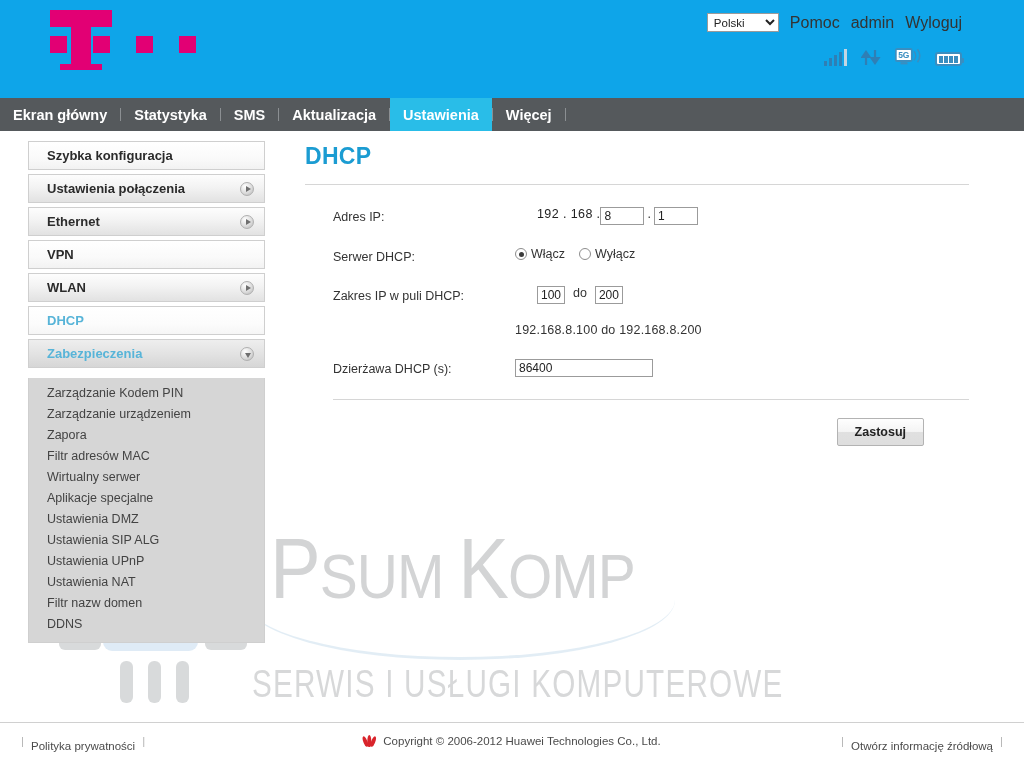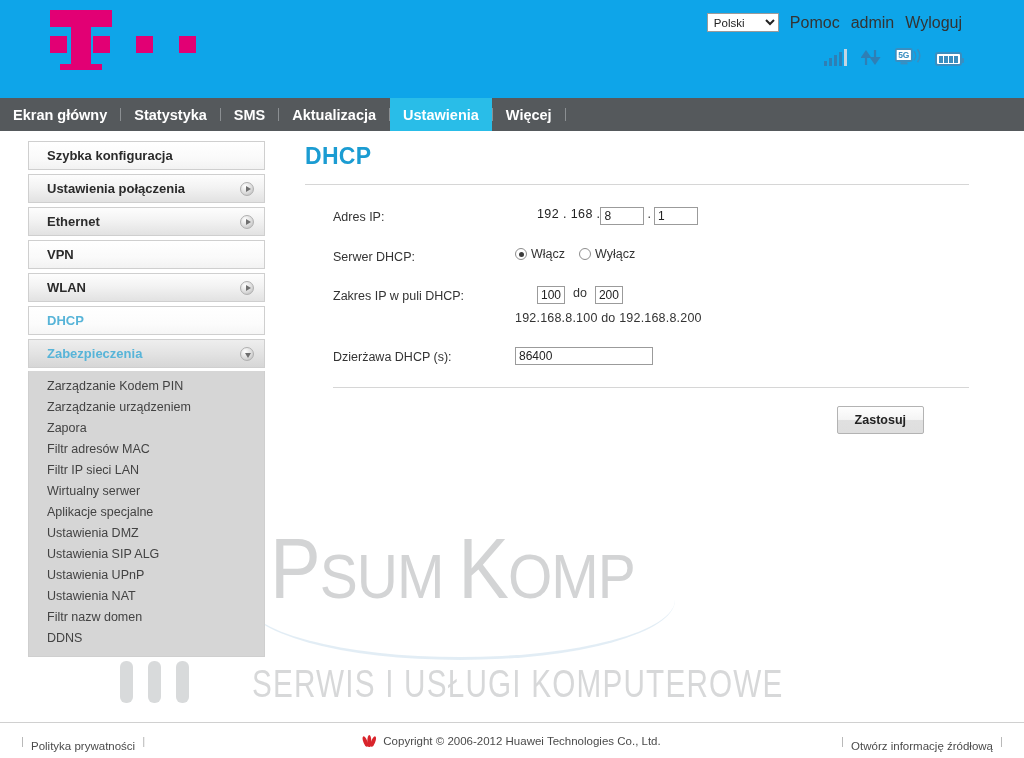--- a/index.html
+++ b/index.html
@@ -182,21 +182,21 @@
     background: linear-gradient(to bottom, #ffffff 0%, #fafafa 60%, #f2f2f2 100%);
   }
   .menu-top.cur {
     color: #57b4d8; font-weight: bold;
     background: linear-gradient(to bottom, #ffffff 0%, #fcfcfc 60%, #f6f6f6 100%);
   }
   .menu-top.open {
     color: #57b4d8;
     background: linear-gradient(to bottom, #eeeeee 0%, #e3e3e3 50%, #d6d6d6 100%);
     border-bottom-color: #cfcfcf;
-    margin-bottom: 3px;
+    margin-bottom: 10px;
   }
   .arrow-right, .arrow-down {
     width: 14px; height: 14px; border-radius: 50%;
     background: radial-gradient(circle at 35% 30%, #ffffff 0%, #d9d9d9 60%, #b4b4b4 100%);
     border: 1px solid #b0b0b0;
     position: relative; flex: 0 0 auto;
   }
   .arrow-right::after {
     content:""; position:absolute; left:5px; top:3.5px;
     border-left: 5px solid #6f6f6f;
@@ -273,21 +273,21 @@
     width: 12px; height: 12px; border-radius: 50%;
     border: 1px solid #8d8d8d; background: #fff;
     position: relative; flex: 0 0 auto;
   }
   .radio.on::after {
     content:""; position:absolute; left:2.5px; top:2.5px;
     width: 5px; height: 5px; border-radius:50%; background:#3b3b3b;
   }
   .radio-gap { width: 6px; }
 
-  .hint { margin-top: 7px; font-size: 12.5px; color: #333; letter-spacing: .2px; }
+  .hint { margin-top: 19px; font-size: 12.5px; color: #333; letter-spacing: .2px; }
 
   .divider {
     margin: 16px 0 0 28px;
     border-top: 1px solid #d6d6d6;
   }
   .apply-row {
     margin: 18px 45px 0 0;
     display: flex; justify-content: flex-end;
   }
   .btn-apply {
@@ -430,21 +430,20 @@
       <div class="menu-top open">
         <span>Zabezpieczenia</span>
         <span class="arrow-down"></span>
       </div>
 
       <div class="submenu">
         <div class="submenu-item">Zarządzanie Kodem PIN</div>
         <div class="submenu-item">Zarządzanie urządzeniem</div>
         <div class="submenu-item">Zapora</div>
         <div class="submenu-item">Filtr adresów MAC</div>
-        <div class="submenu-item">Filtr IP sieci LAN</div>
         <div class="submenu-item">Wirtualny serwer</div>
         <div class="submenu-item">Aplikacje specjalne</div>
         <div class="submenu-item">Ustawienia DMZ</div>
         <div class="submenu-item">Ustawienia SIP ALG</div>
         <div class="submenu-item">Ustawienia UPnP</div>
         <div class="submenu-item">Ustawienia NAT</div>
         <div class="submenu-item">Filtr nazw domen</div>
         <div class="submenu-item">DDNS</div>
       </div>
 

